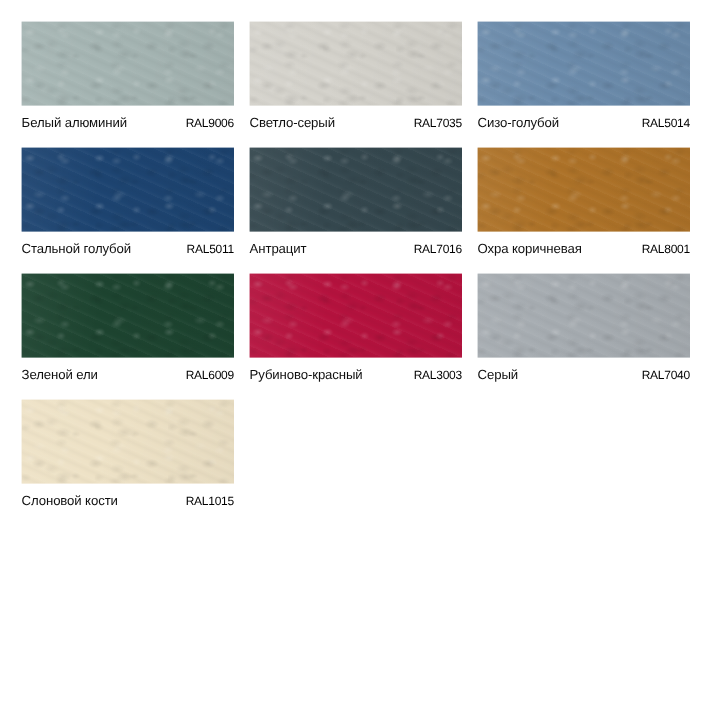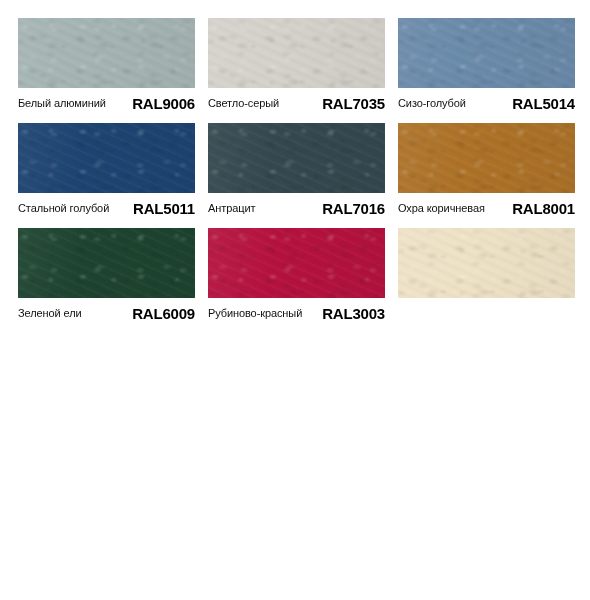--- a/index.html
+++ b/index.html
@@ -79,22 +79,22 @@
     padding-top: 6px;
     box-sizing: border-box;
   }
   .cname {
     font-size: 11px;
     color: #101010;
     white-space: nowrap;
     letter-spacing: -0.1px;
   }
   .ccode {
-    font-size: 15px;
-    font-weight: bold;
+    font-size: 10px;
+    font-weight: normal;
     color: #000000;
     white-space: nowrap;
     letter-spacing: -0.2px;
   }
 </style>
 </head>
 <body>
 
 <div class="chart">
   <div class="grid">
@@ -148,16 +148,27 @@
         </div>
       </div>
       <div class="cell">
         <div class="swatch" style="background-color: rgb(181, 18, 62);"></div>
         <div class="caption">
           <span class="cname">Рубиново-красный</span>
           <span class="ccode">RAL3003</span>
         </div>
       </div>
       <div class="cell">
+        <div class="swatch" style="background-color: rgb(166, 172, 177);"></div>
+        <div class="caption">
+          <span class="cname">Серый</span>
+          <span class="ccode">RAL7040</span>
+        </div>
+      </div>
+      <div class="cell">
         <div class="swatch" style="background-color: rgb(238, 226, 198);"></div>
+        <div class="caption">
+          <span class="cname">Слоновой кости</span>
+          <span class="ccode">RAL1015</span>
+        </div>
       </div>
     </div>
 </div>
 
 </body></html>

